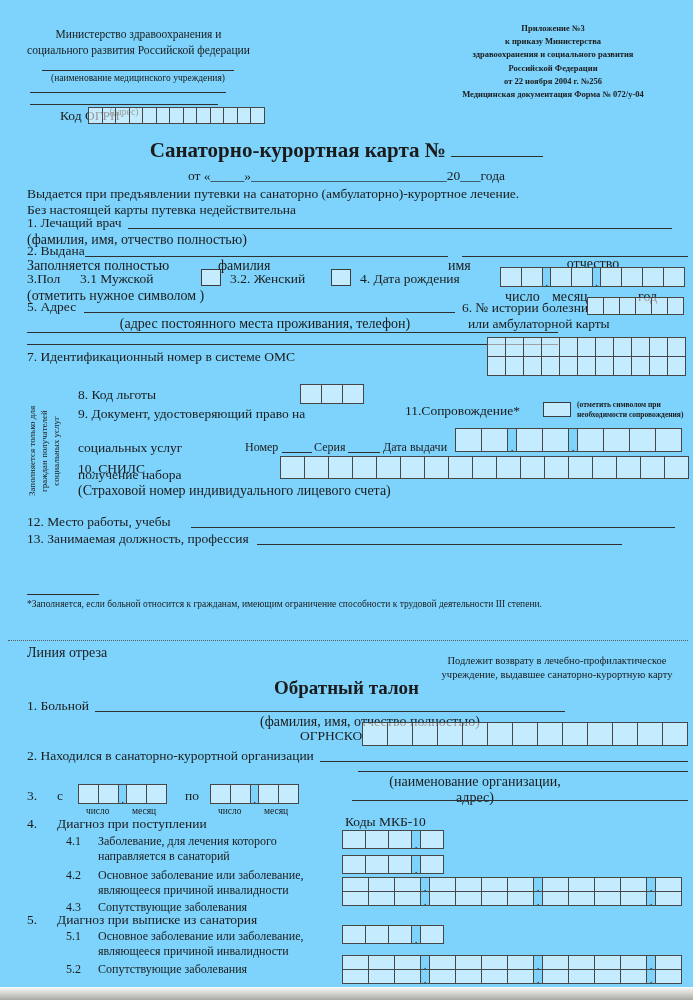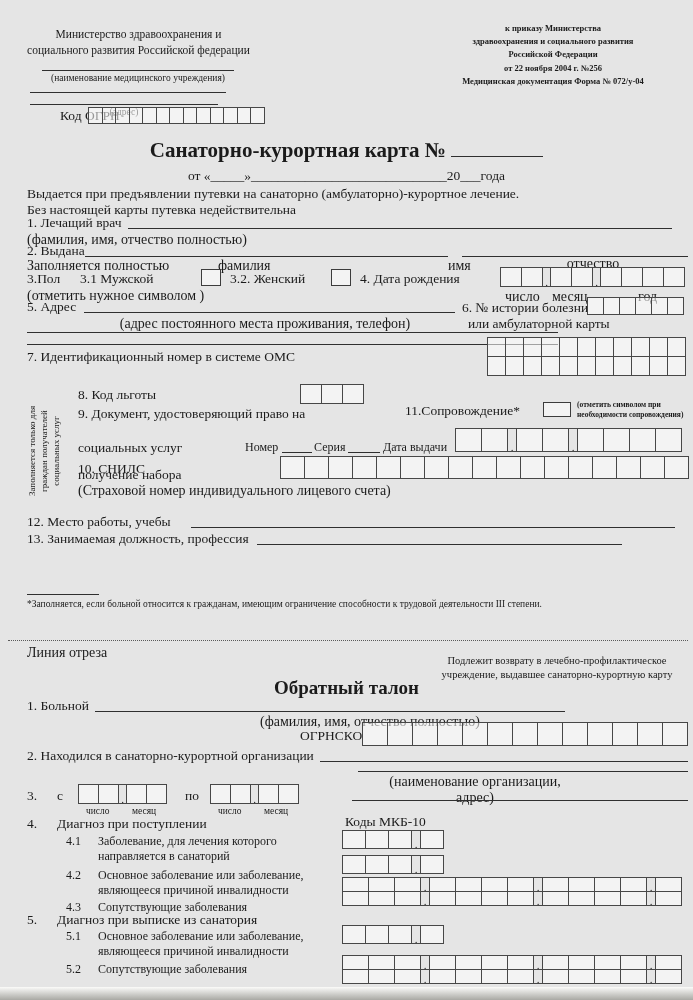--- a/index.html
+++ b/index.html
@@ -1,16 +1,16 @@
 <!DOCTYPE html>
 <html lang="ru"><head>
 <meta charset="utf-8">
 <style>
   html,body{margin:0;padding:0;background:#ffffff;}
-  .pg{position:relative;width:693px;height:1000px;background:#e5e5e5;
+  .pg{position:relative;width:693px;height:1000px;background:#7dd3fc;
       font-family:"Liberation Serif","DejaVu Serif",serif;color:#1b1b1b;overflow:hidden;}
   .abs{position:absolute;}
   .frow{position:absolute;display:flex;align-items:flex-end;}
   .frow .lbl{white-space:nowrap;line-height:1.1;}
   .fl{border-bottom:1.2px solid #2f2f2f;height:14px;margin-bottom:2px;}
   .grow{flex:1;}
   .t14{font-size:13.5px;}
   .t12{font-size:12px;}
   .t10{font-size:14px;}
   .t9{font-size:9.5px;}
@@ -39,20 +39,21 @@
 <div class="pg">
 
   <div class="abs ctr" style="left:26px;top:26px;width:225px;font-size:11.5px;line-height:1.4;">Министерство здравоохранения и социального развития Российской федерации</div>
   <div class="hline" style="left:42px;top:70px;width:192px;"></div>
   <div class="abs ctr t9" style="left:22px;top:73px;width:232px;">(наименование медицинского учреждения)</div>
   <div class="hline" style="left:30px;top:92px;width:196px;"></div>
   <div class="hline" style="left:30px;top:104px;width:188px;"></div>
   <div class="abs ctr t9" style="left:30px;top:107px;width:188px;">(адрес)</div>
 
   <div class="abs ctr b" style="left:420px;top:22px;width:266px;font-size:8.5px;line-height:1.55;">
+    <div>Приложение №3</div>
     <div>к приказу Министерства</div>
     <div>здравоохранения и социального развития</div>
     <div>Российской Федерации</div>
     <div>от 22 ноября 2004 г. №256</div>
     <div>Медицинская документация Форма № 072/у-04</div>
   </div>
 
   <span class="abs t14" style="left:32px;top:108px;margin-left:28px;">Код ОГРН</span>
   <div class="abs cells" style="left:88px;top:107px;--cw:14.5px;--ch:17px;">
       <span class="c"></span>

